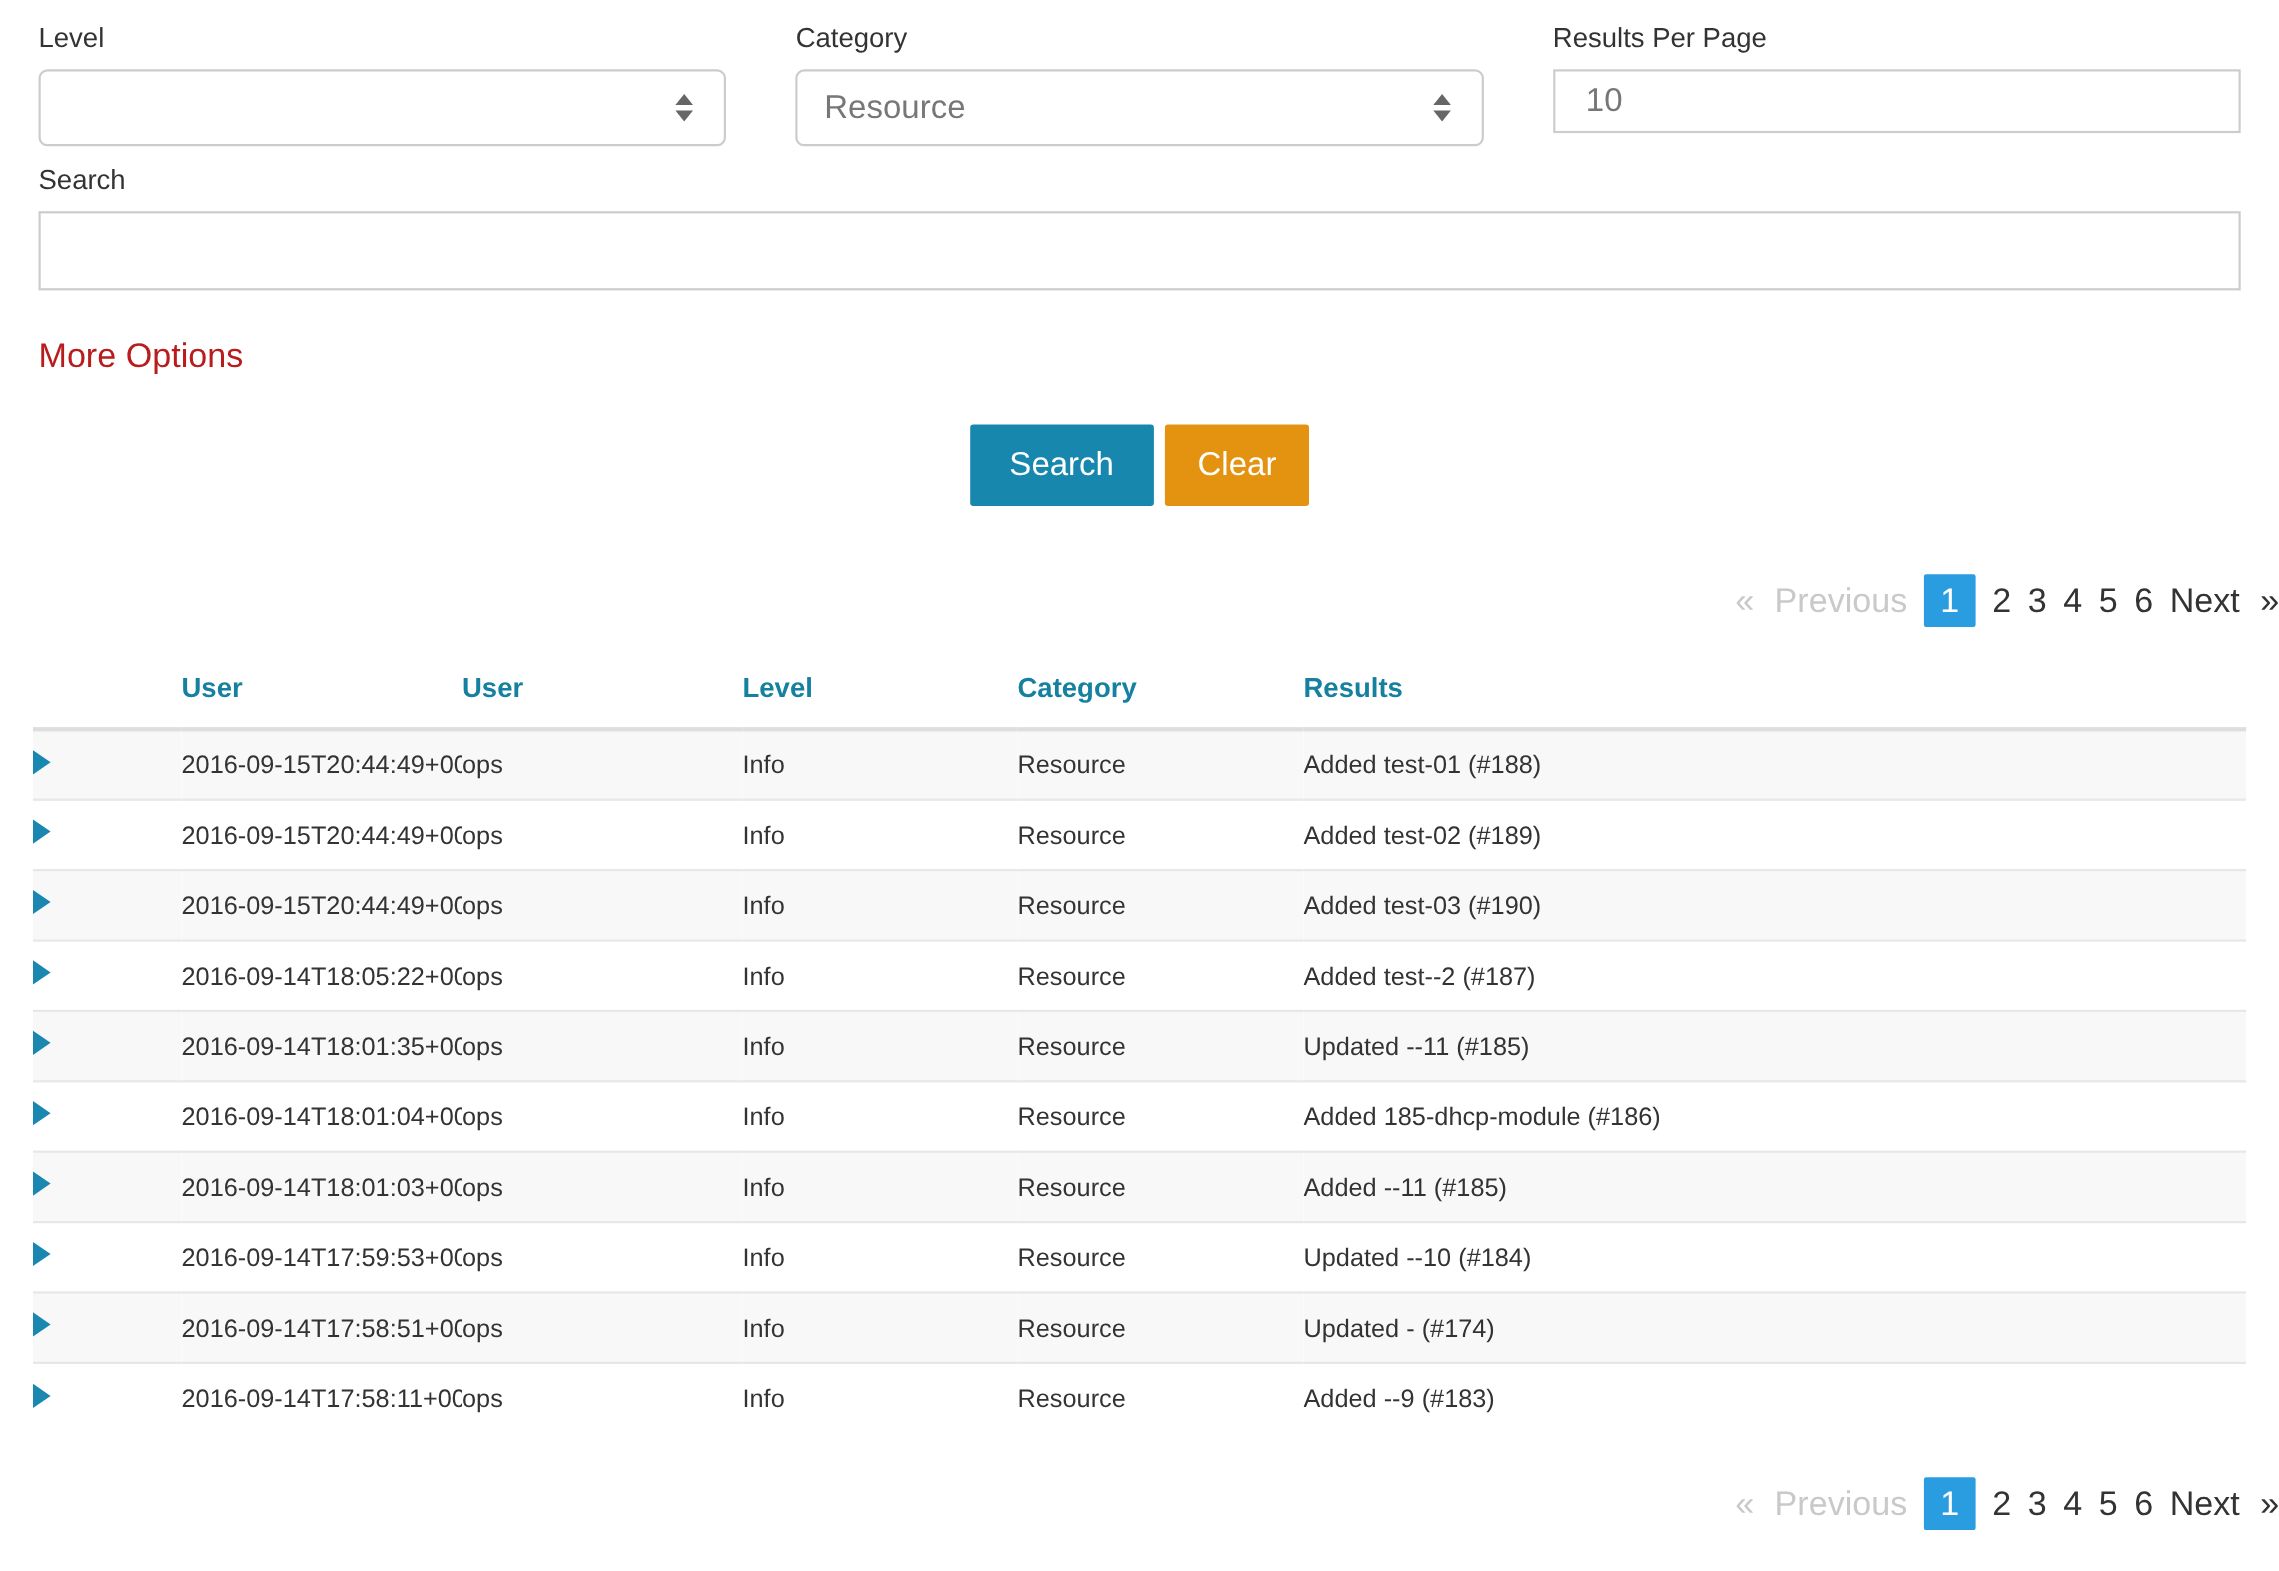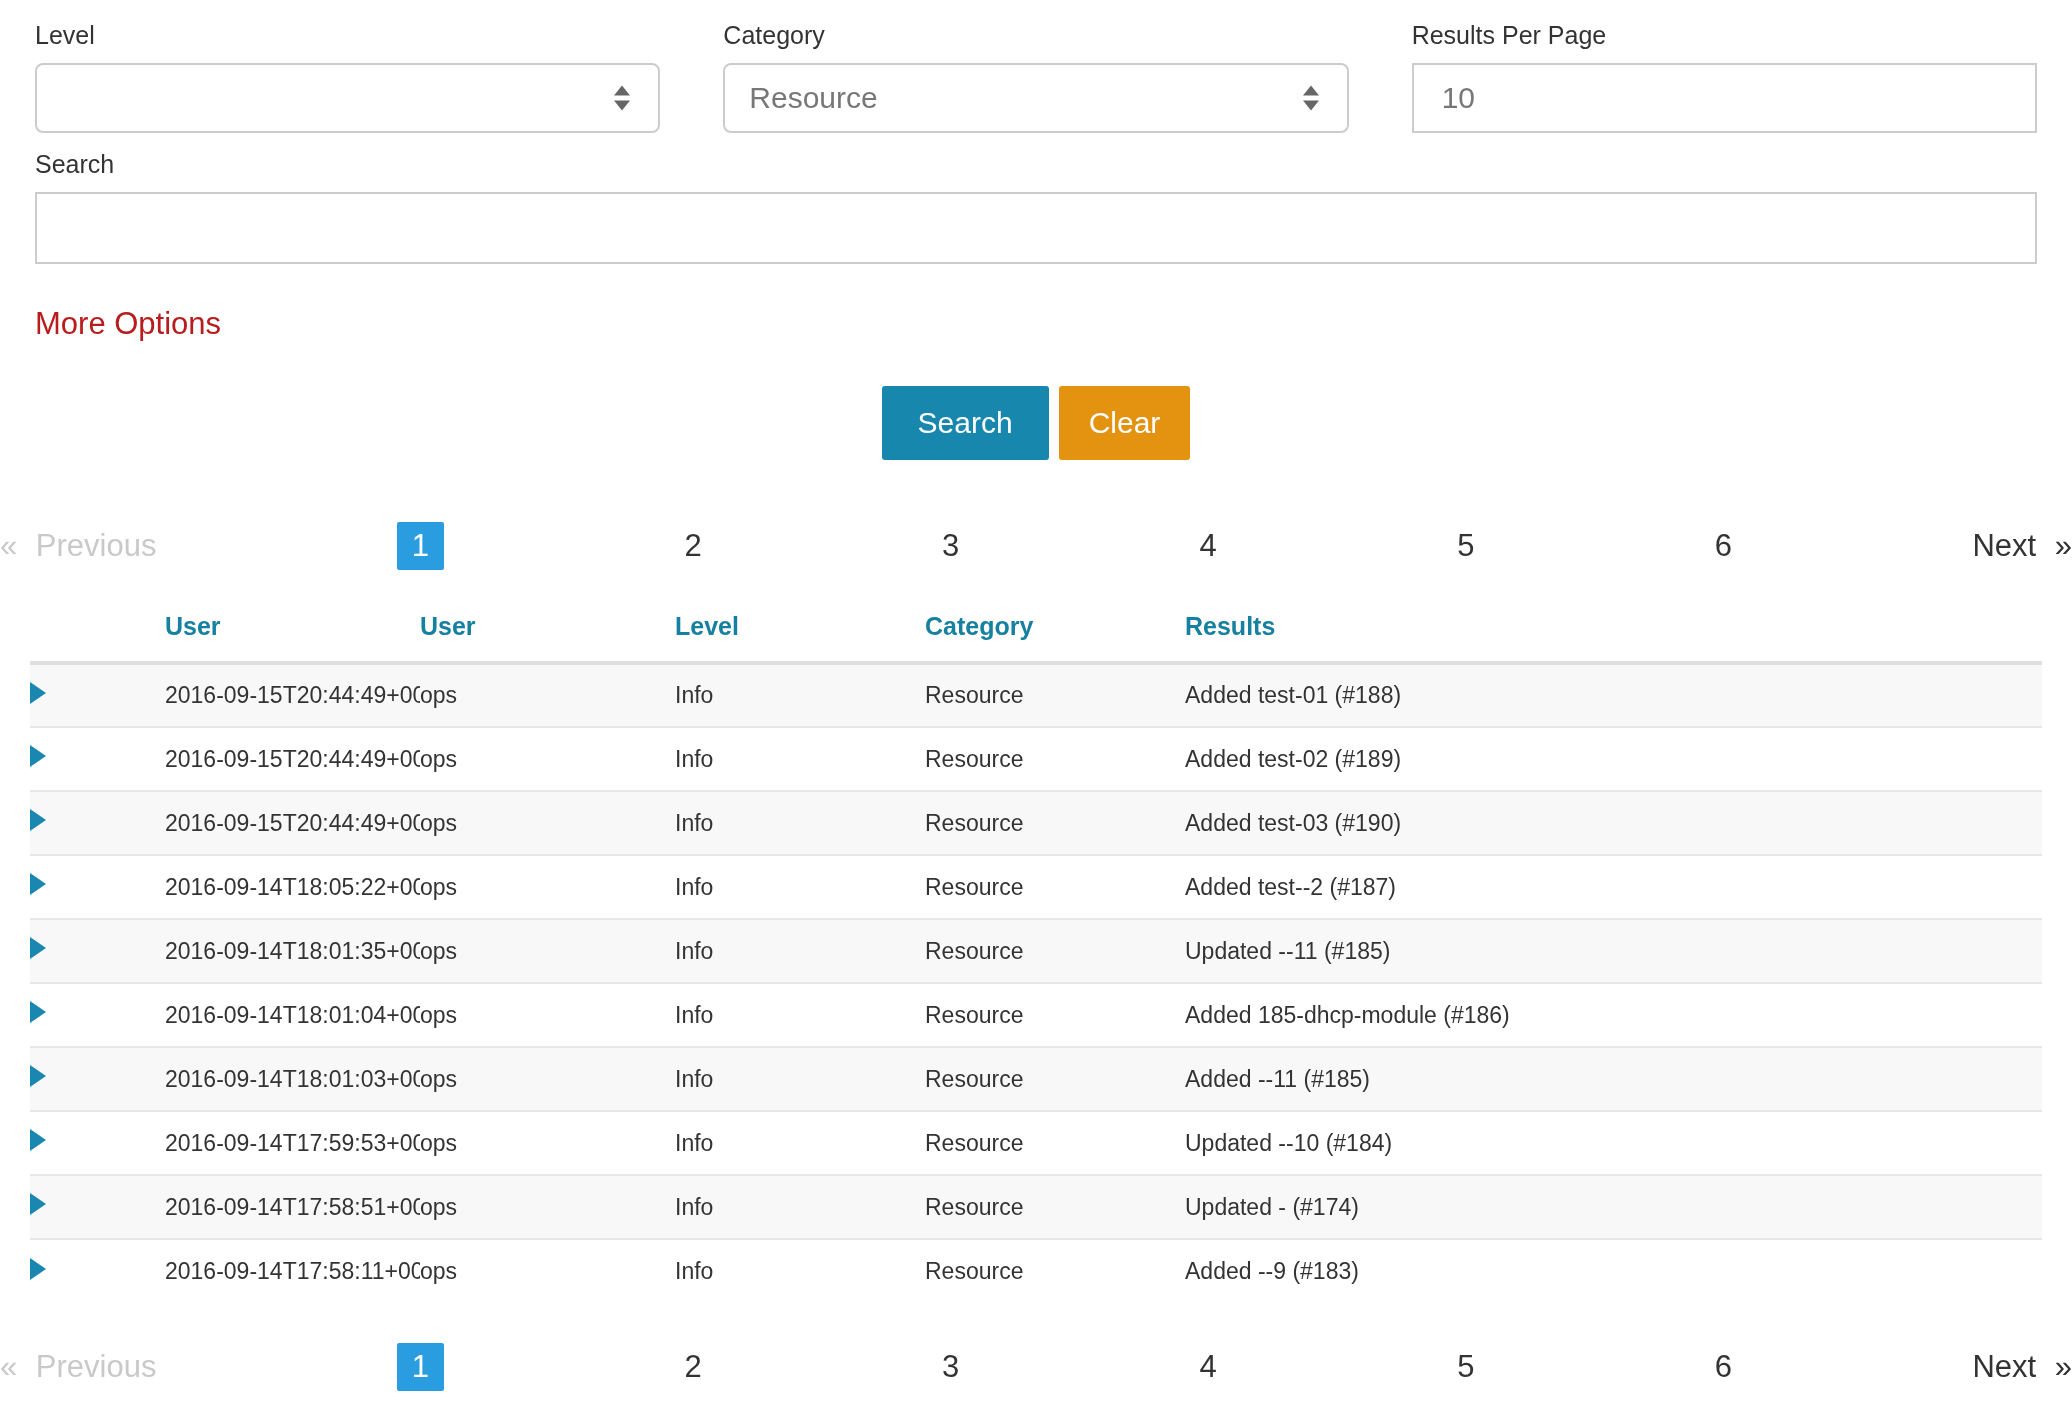--- a/index.html
+++ b/index.html
@@ -54,21 +54,21 @@
     border-bottom: 10px solid #666666;
   }
   .spinner .arrow-down {
     width: 0; height: 0;
     border-left: 8px solid transparent;
     border-right: 8px solid transparent;
     border-top: 10px solid #666666;
   }
   .text-input {
     width: 100%;
-    height: 70px;
+    height: 58px;
     border: 2px solid #cccccc;
     border-radius: 0;
     font-size: 30px;
     color: #777777;
     padding: 0 28px;
     font-family: inherit;
     outline: none;
     background: #fff;
   }
   .search-section { padding: 16px 35px 0 35px; }
@@ -98,21 +98,21 @@
     color: #ffffff;
     font-family: inherit;
     cursor: pointer;
   }
   .btn-search { background: #1787ad; padding: 0 36px; }
   .btn-clear  { background: #e3930f; padding: 12px 30px; }
 
   
   .pagination {
     display: flex;
-    justify-content: space-between;
+    justify-content: flex-end;
     align-items: center;
     gap: 15px;
     font-size: 31px;
     margin-top: 62px;
   }
   .pagination.bottom { margin-top: 40px; padding-bottom: 20px; }
   .page-link { color: #333333; cursor: pointer; word-spacing: 10px; }
   .page-link.disabled { color: #c9c9c9; }
   .page-num.active {
     background: #2a9de0;

